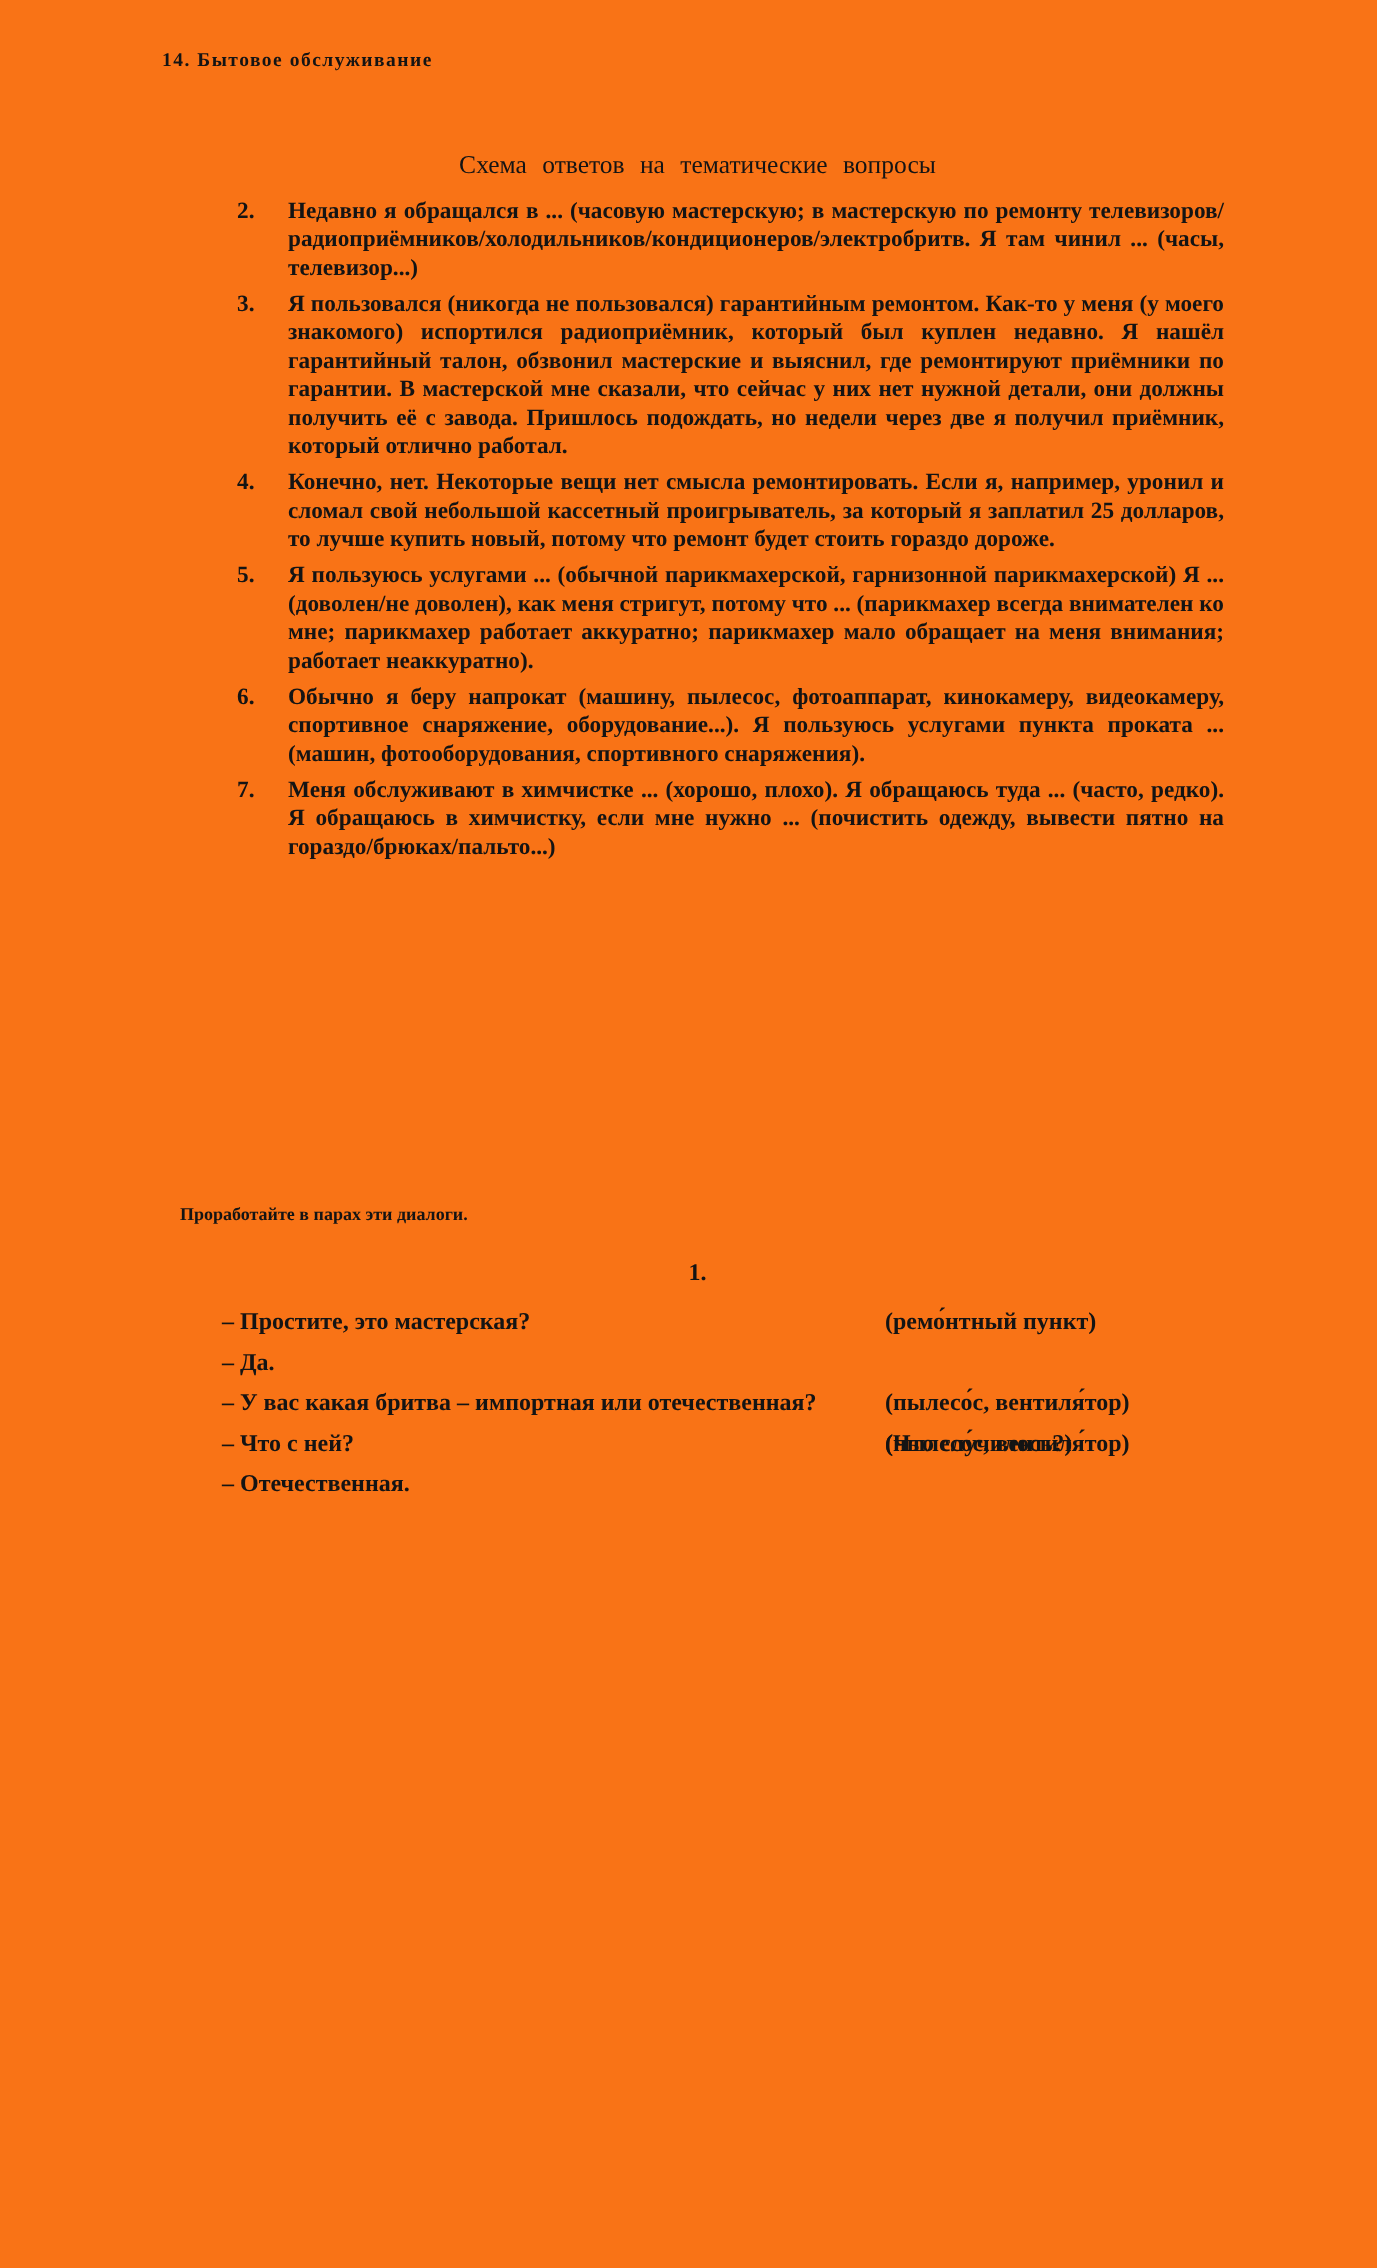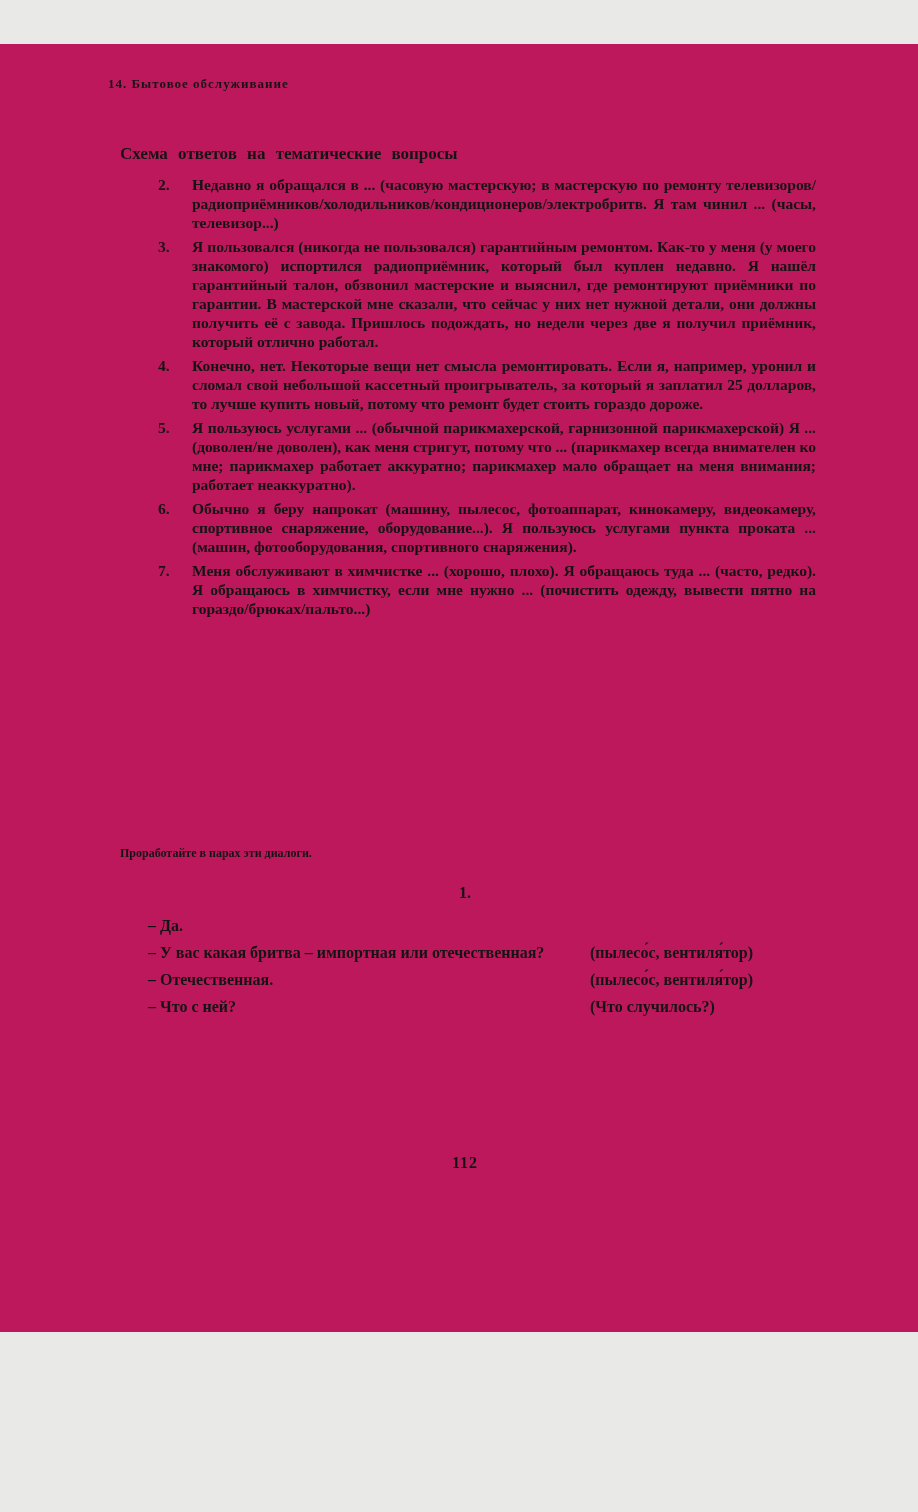--- a/index.html
+++ b/index.html
@@ -4,33 +4,32 @@
 <style>
   * { margin:0; padding:0; box-sizing:border-box; }
   html,body { width:918px; height:1512px; }
   body {
     background:#e9e9e7;
     font-family:"Liberation Serif","DejaVu Serif",serif;
     color:#141414;
   }
   .page {
     position:relative;
-    width:918px; height:1288px;
-    background:#be185d;
+    width:918px; height:1512px;
+    background:#f97316;
     overflow:hidden;
-    margin-top:44px;
   }
   .running-header {
     position:absolute; left:108px; top:32px;
     font-size:13px; font-weight:bold; letter-spacing:1px;
   }
   .title {
     position:absolute; left:120px; top:100px; width:690px;
-    text-align:left;
-    font-size:17px; font-weight:bold; word-spacing:6px;
+    text-align:center;
+    font-size:17px; font-weight:normal; word-spacing:6px;
   }
   .items {
     position:absolute; left:158px; top:131px; width:658px;
     list-style:none;
     font-size:15.5px; line-height:19px; font-weight:bold;
   }
   .item { display:flex; margin-bottom:3px; }
   .item .num { flex:0 0 34px; }
   .item .body { flex:1; }
   .item .body p { text-align:justify; margin-bottom:2px; }
@@ -108,33 +107,36 @@
       </div>
     </li>
   </ol>
 
   <div class="instruction">Проработайте в парах эти диалоги.</div>
 
   <div class="dialogue-number">1.</div>
 
   <div class="dialogue">
     <div class="dialogue-row">
+      <span class="dtext">– Простите, это мастерская?</span>
+      <span class="note">(ремо́нтный пункт)</span>
+    </div>
+    <div class="dialogue-row">
       <span class="dtext">– Да.</span>
     </div>
     <div class="dialogue-row n2">
       <span class="note">(пылесо́с, вентиля́тор)</span>
     </div>
     <div class="dialogue-row">
       <span class="dtext">– У вас какая бритва – импортная или отечественная?</span>
       <span class="note">(пылесо́с, вентиля́тор)</span>
     </div>
     <div class="dialogue-row">
-      <span class="dtext">– Отечественная.</span>
-    </div>
-    <div class="dialogue-row">
       <span class="dtext">– Что с ней?</span>
       <span class="note">(Что случилось?)</span>
     </div>
+    <div class="dialogue-row">
+      <span class="dtext">– Отечественная.</span>
+    </div>
   </div>
 
-  <div class="page-number">112</div>
 
 </div>
 
 </body></html>

